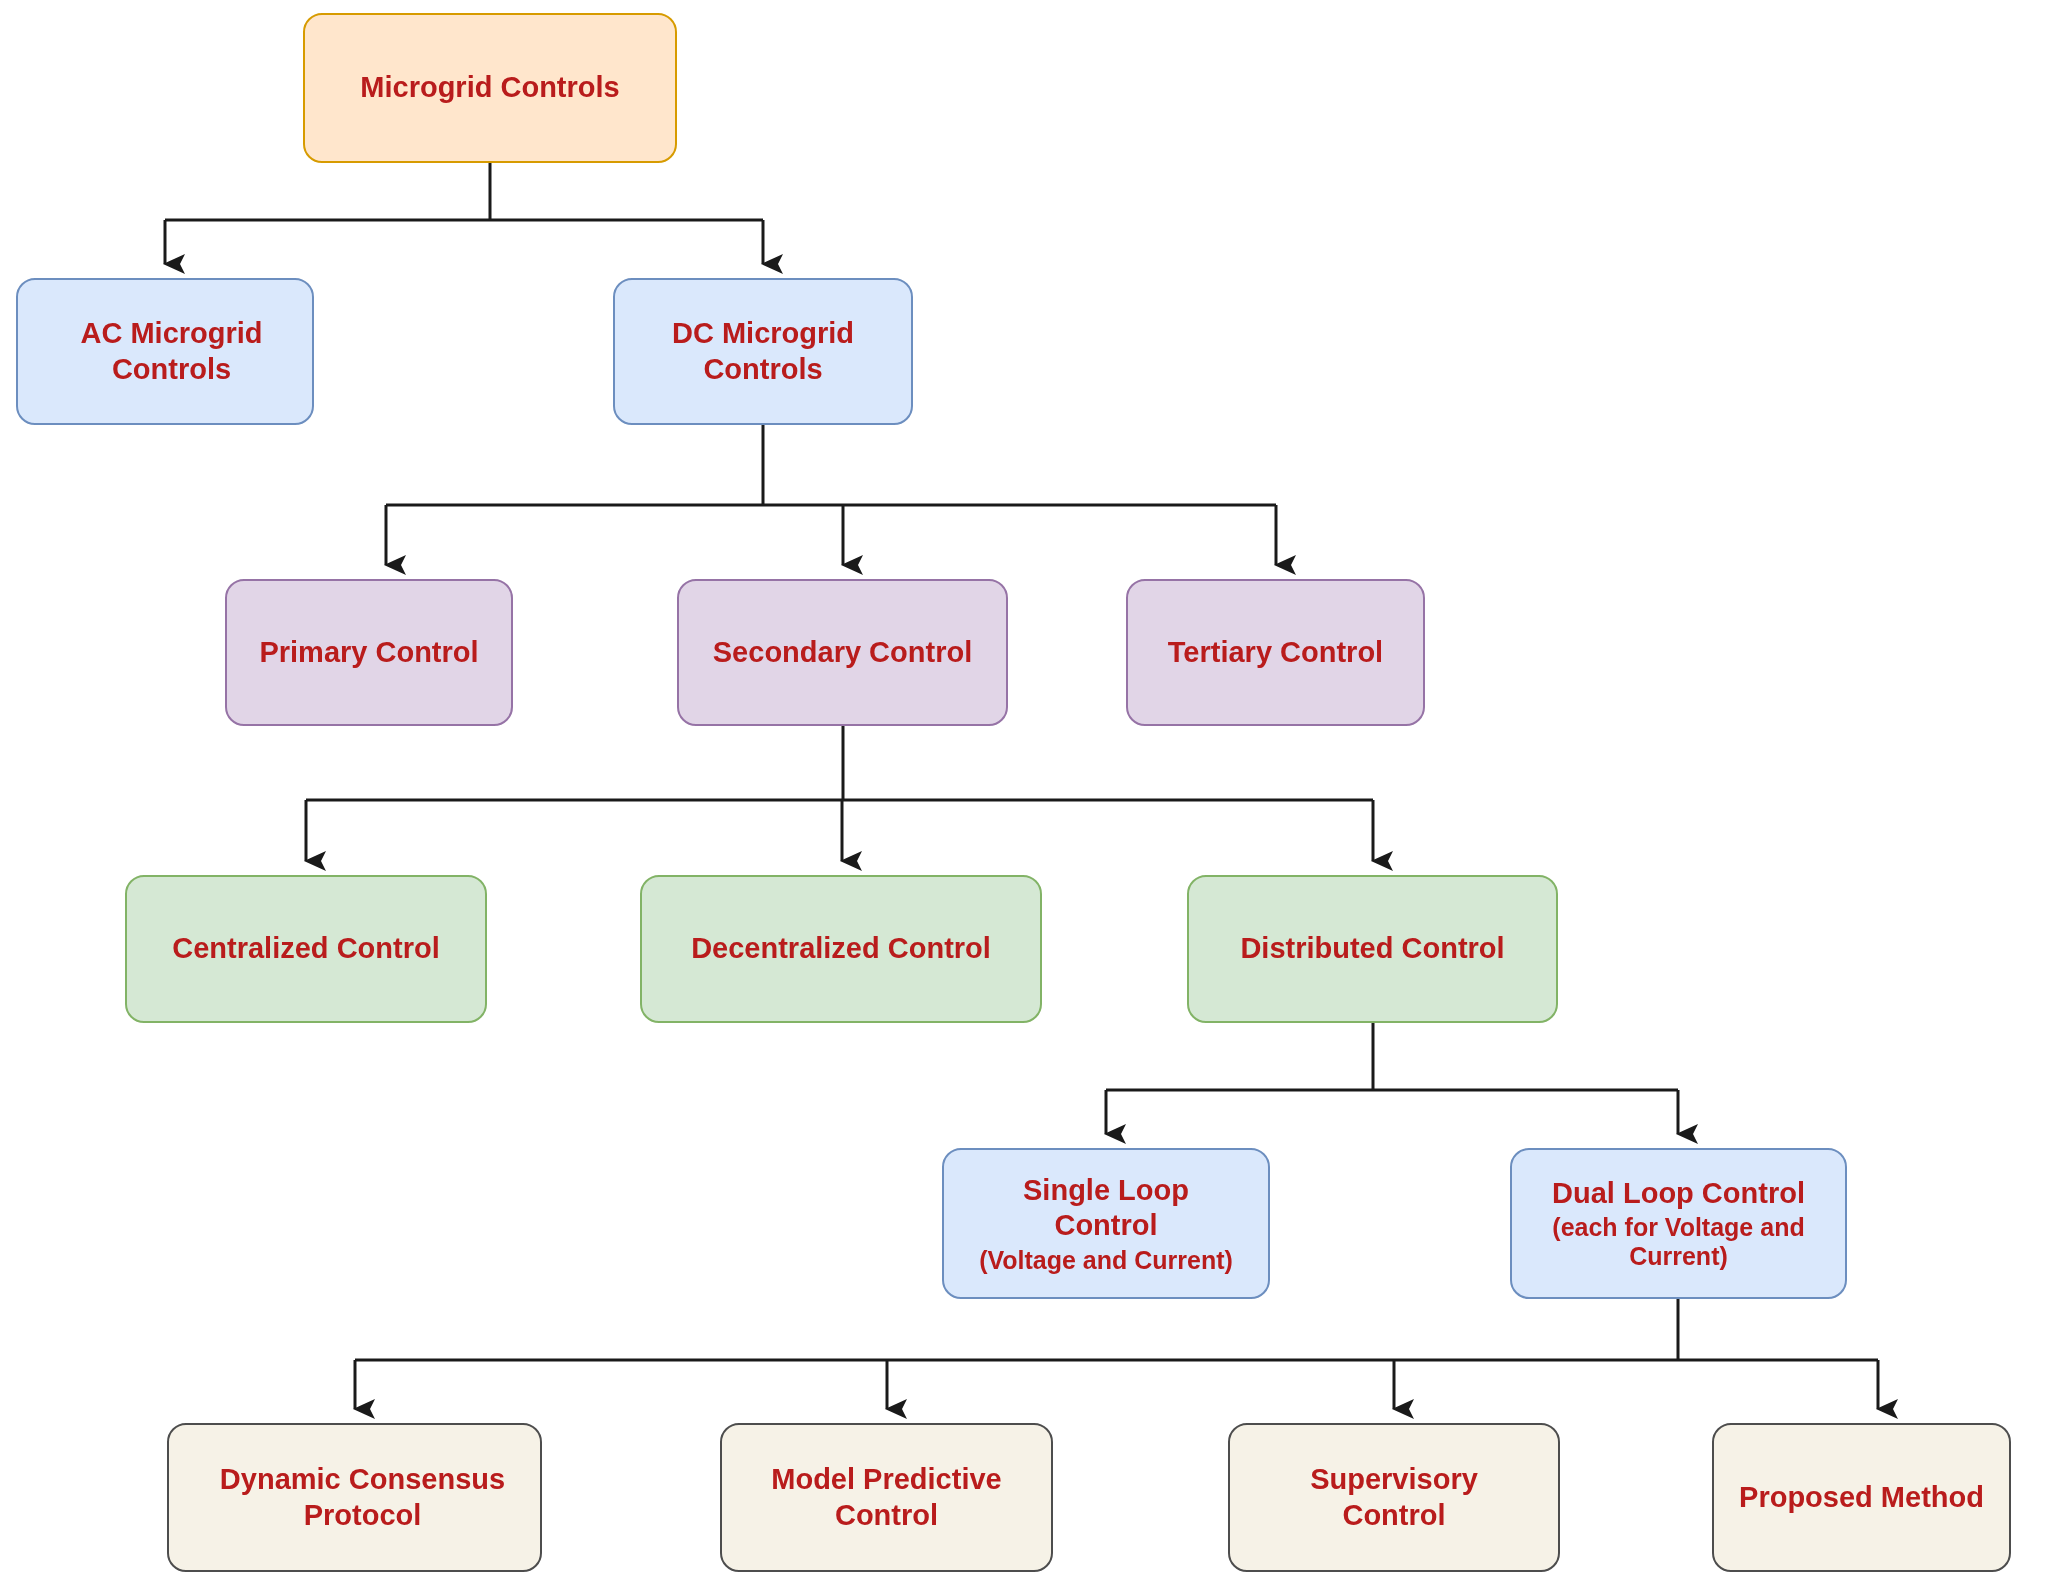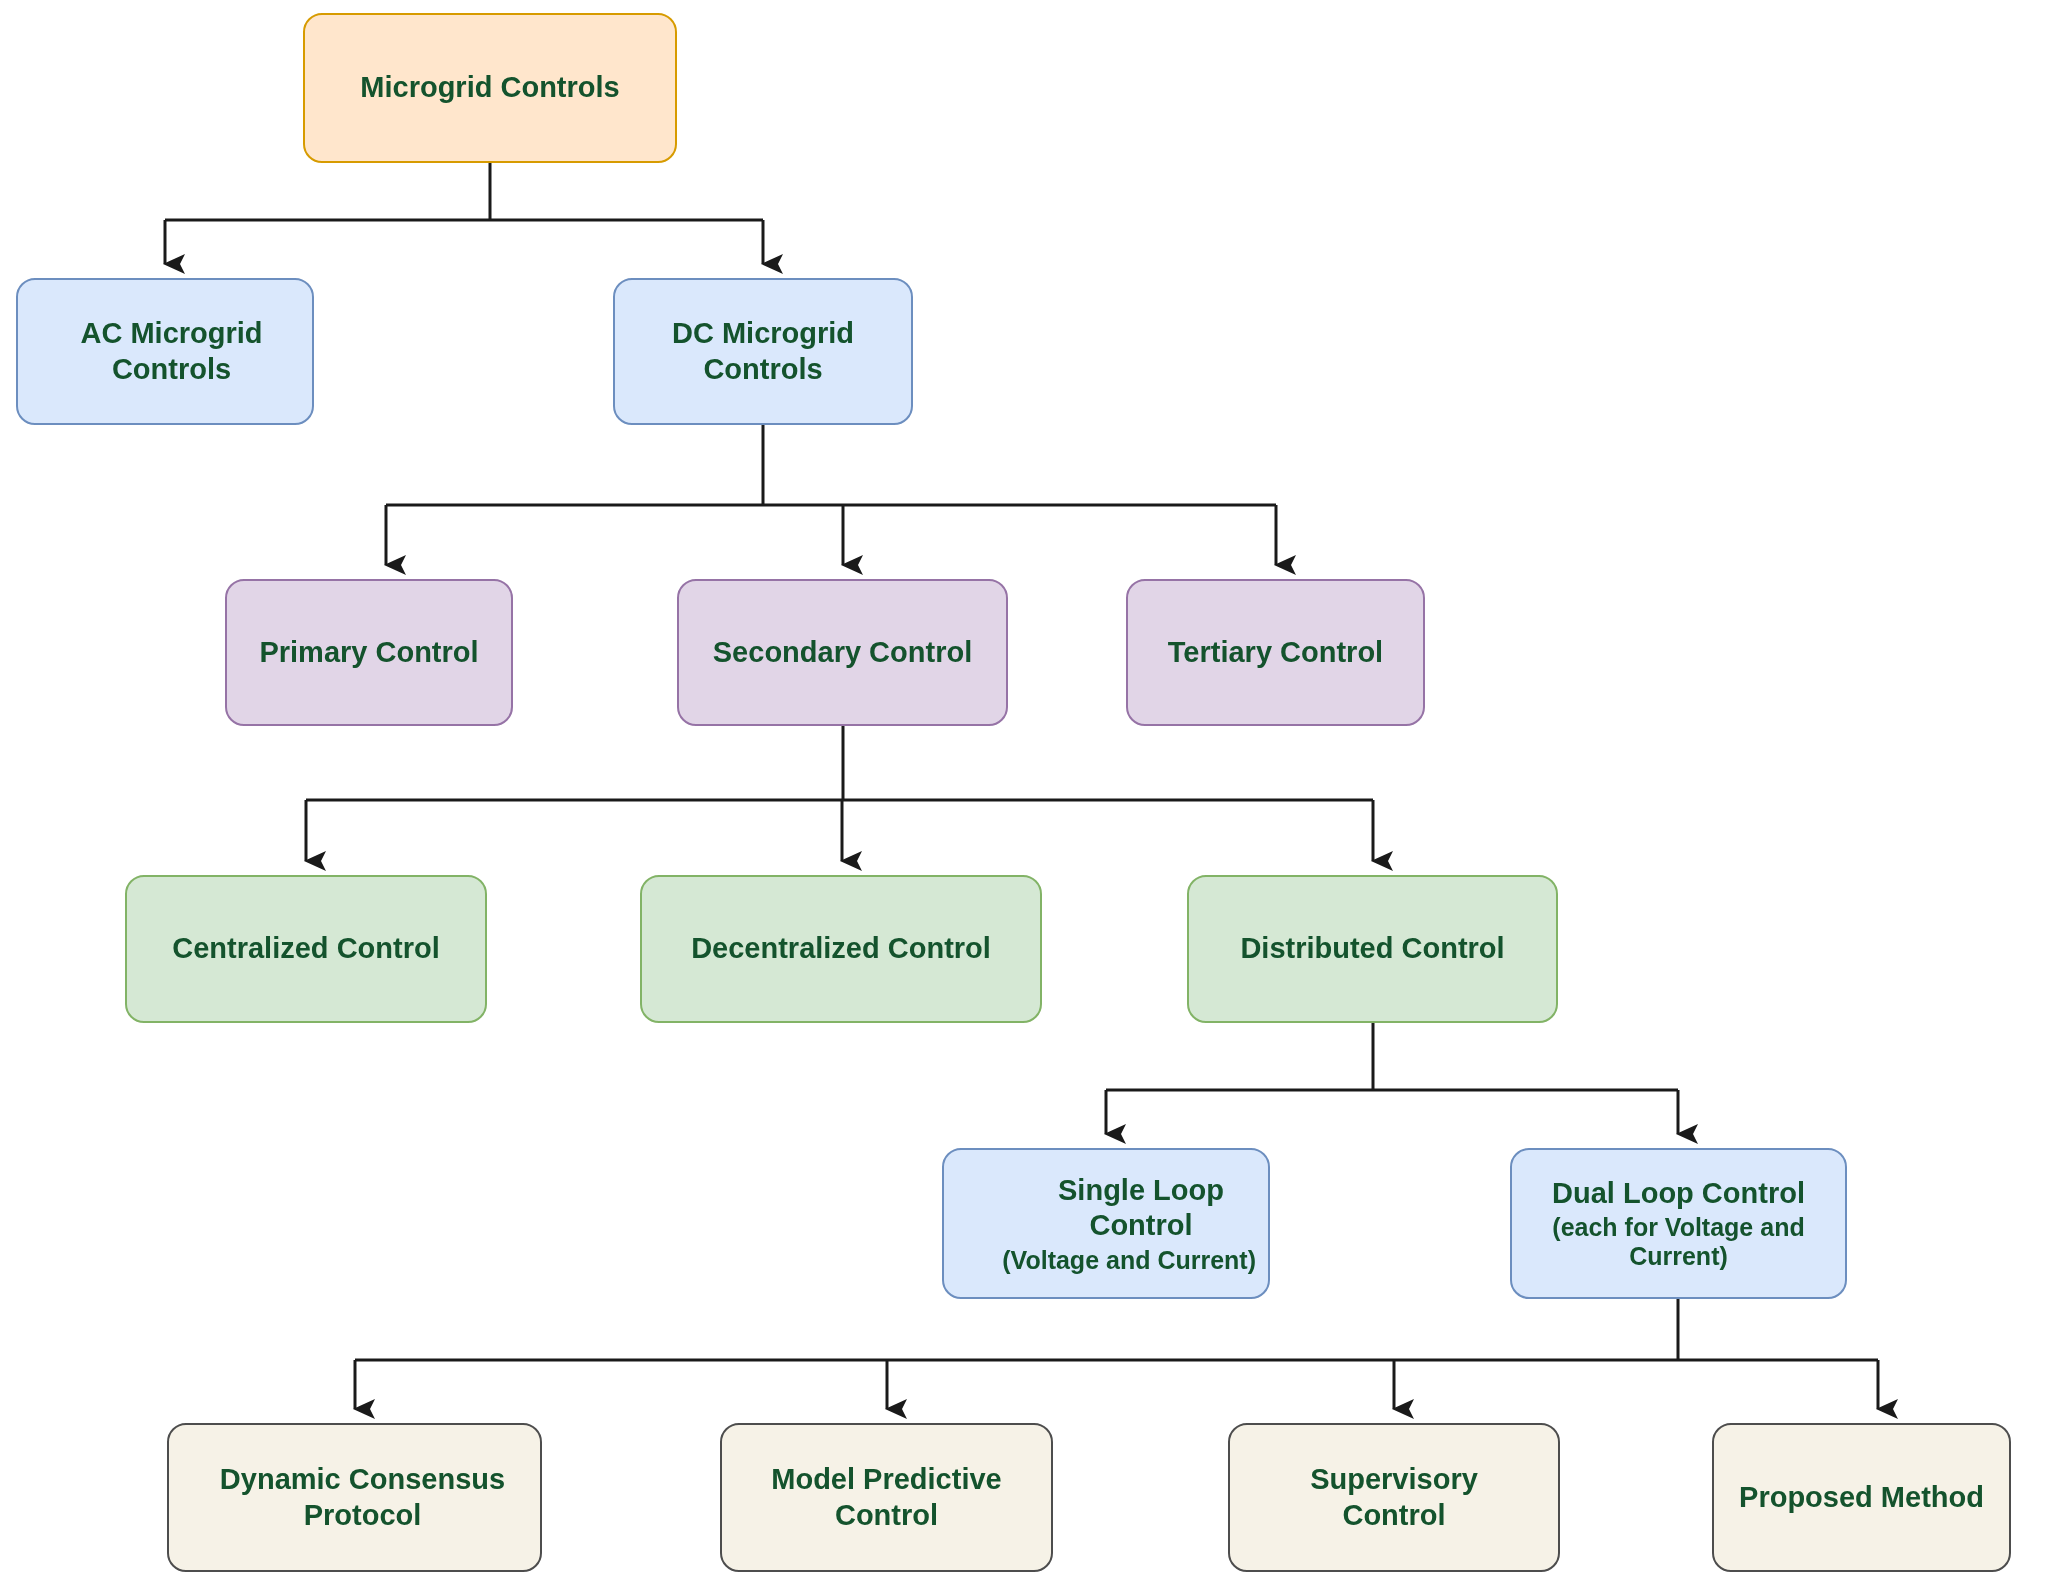--- a/index.html
+++ b/index.html
@@ -27,21 +27,21 @@
     position: absolute;
     box-sizing: border-box;
     border: 2.5px solid #000;
     border-radius: 19px;
     display: flex;
     flex-direction: column;
     align-items: center;
     justify-content: center;
     text-align: center;
     padding: 8px 12px;
-    color: #14532d;
+    color: #b91c1c;
   }
   .node .label {
     font-weight: bold;
     font-size: 29px;
     line-height: 1.22;
   }
   .node .sublabel {
     font-weight: bold;
     font-size: 25px;
     line-height: 1.15;
@@ -143,21 +143,21 @@
   </div>
 
   <div id="n-decentralized" class="node" style="background-color: rgb(213, 232, 212); border-color: rgb(130, 179, 102);">
     <span class="label">Decentralized Control</span>
   </div>
 
   <div id="n-distributed" class="node" style="background-color: rgb(213, 232, 212); border-color: rgb(130, 179, 102);">
     <span class="label">Distributed Control</span>
   </div>
 
-  <div id="n-single-loop" class="node" style="background-color: rgb(218, 232, 252); border-color: rgb(108, 142, 191); align-items: flex-end;">
+  <div id="n-single-loop" class="node" style="background-color: rgb(218, 232, 252); border-color: rgb(108, 142, 191);">
     <span class="label narrow-230">Single Loop Control</span>
     <span class="sublabel">(Voltage and Current)</span>
   </div>
 
   <div id="n-dual-loop" class="node" style="background-color: rgb(218, 232, 252); border-color: rgb(108, 142, 191);">
     <span class="label">Dual Loop Control</span>
     <span class="sublabel">(each for Voltage and Current)</span>
   </div>
 
   <div id="n-dynamic" class="node" style="background-color: rgb(246, 242, 231); border-color: rgb(77, 77, 77); padding-left: 28px;">

